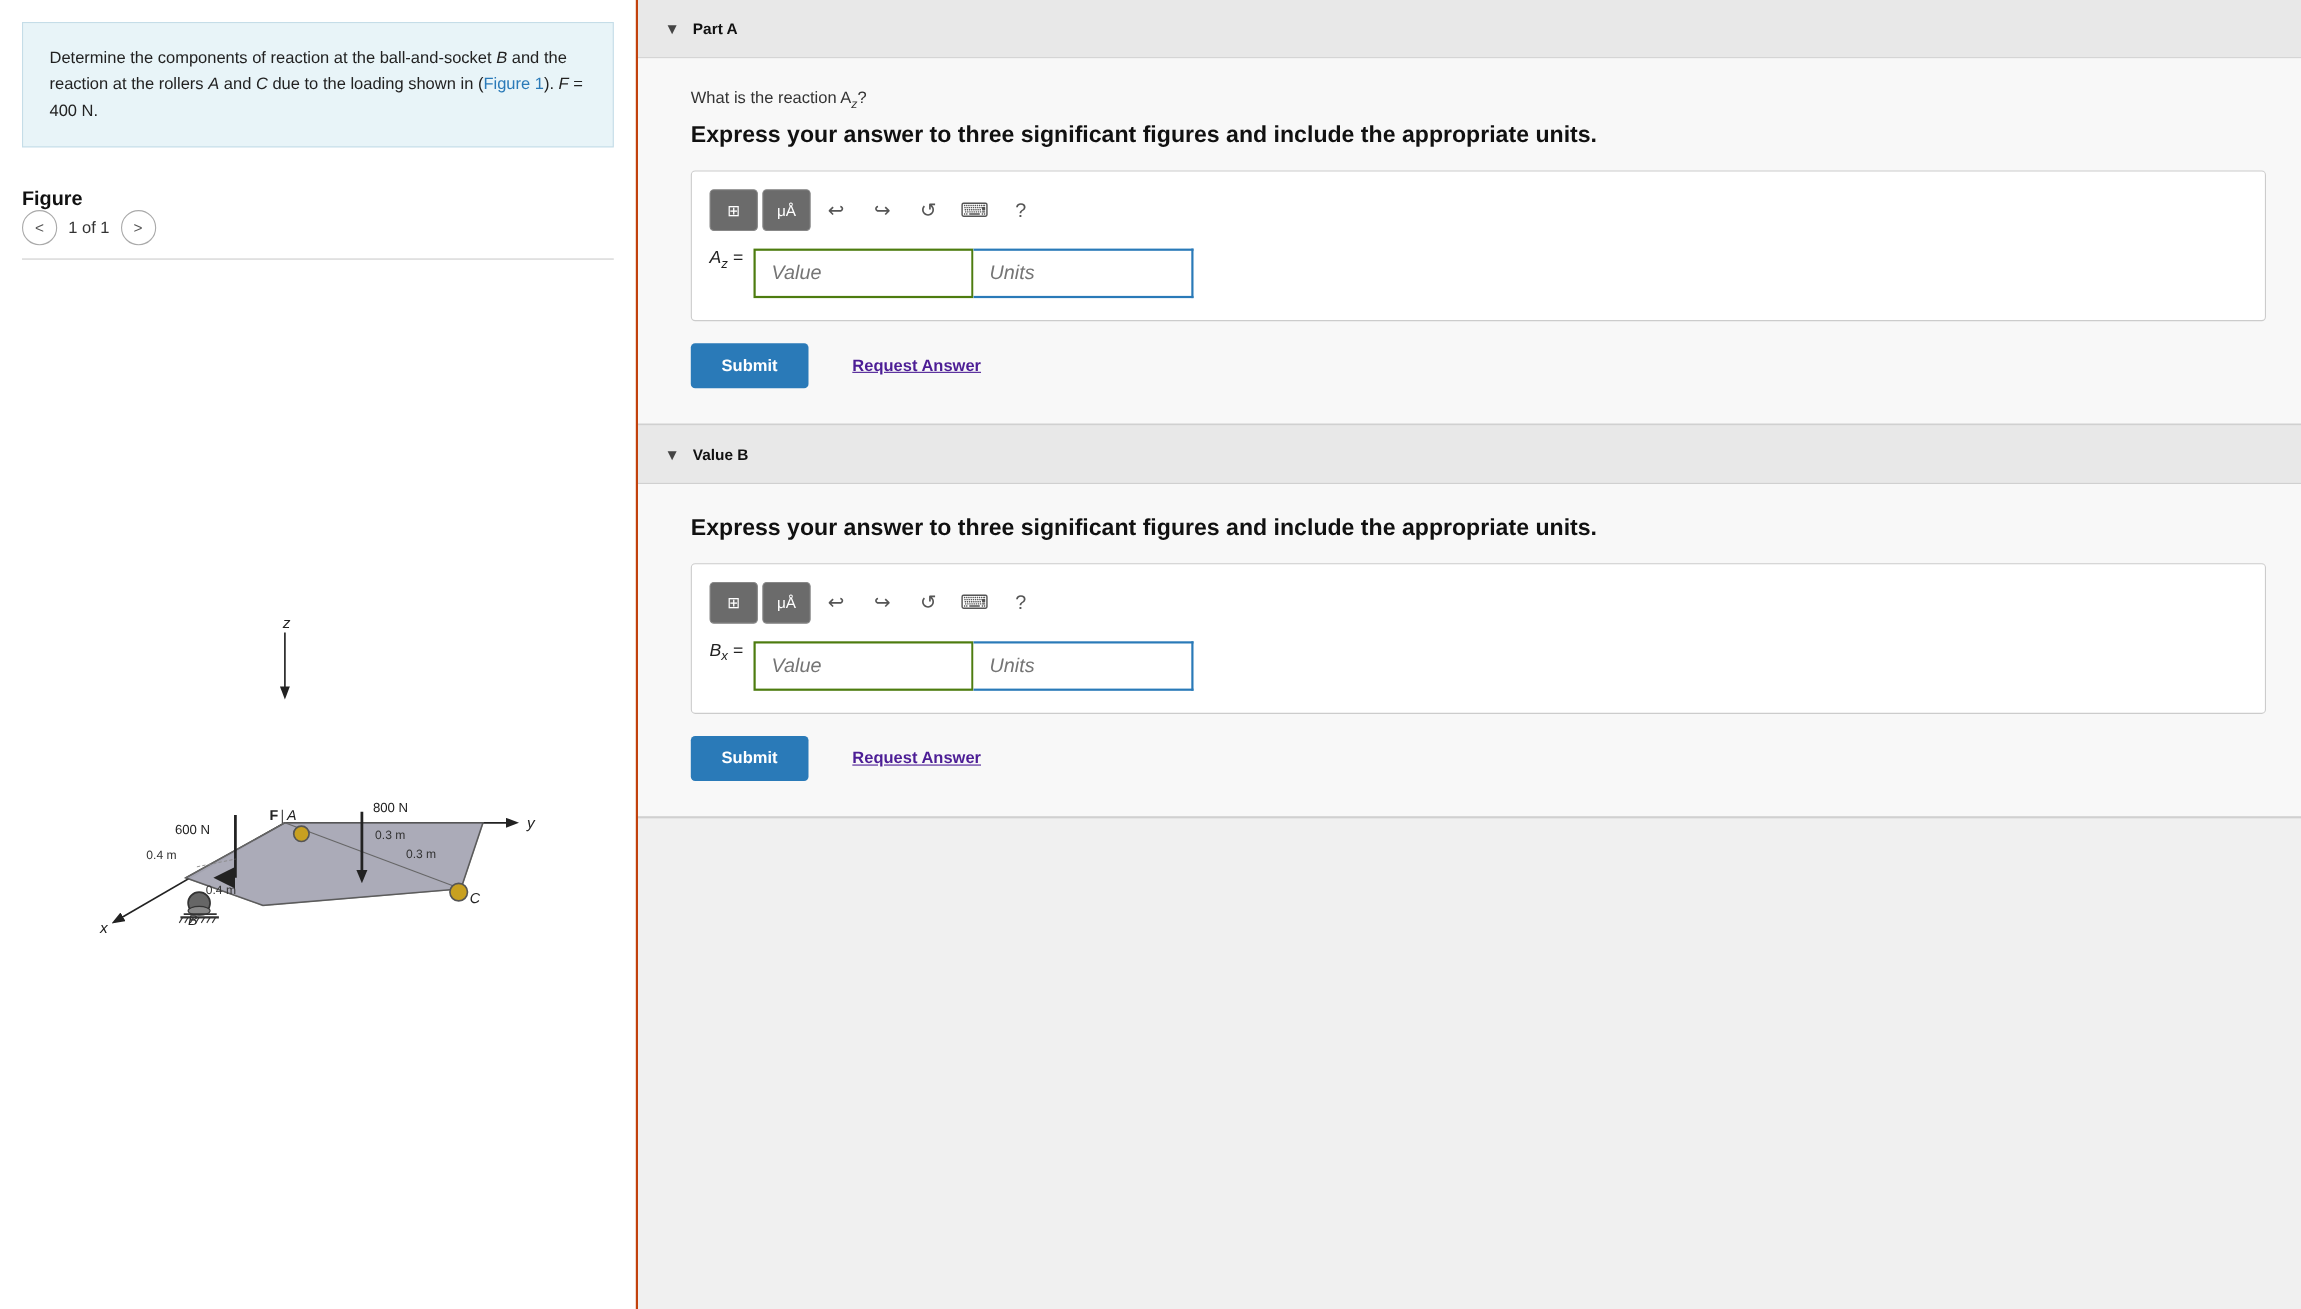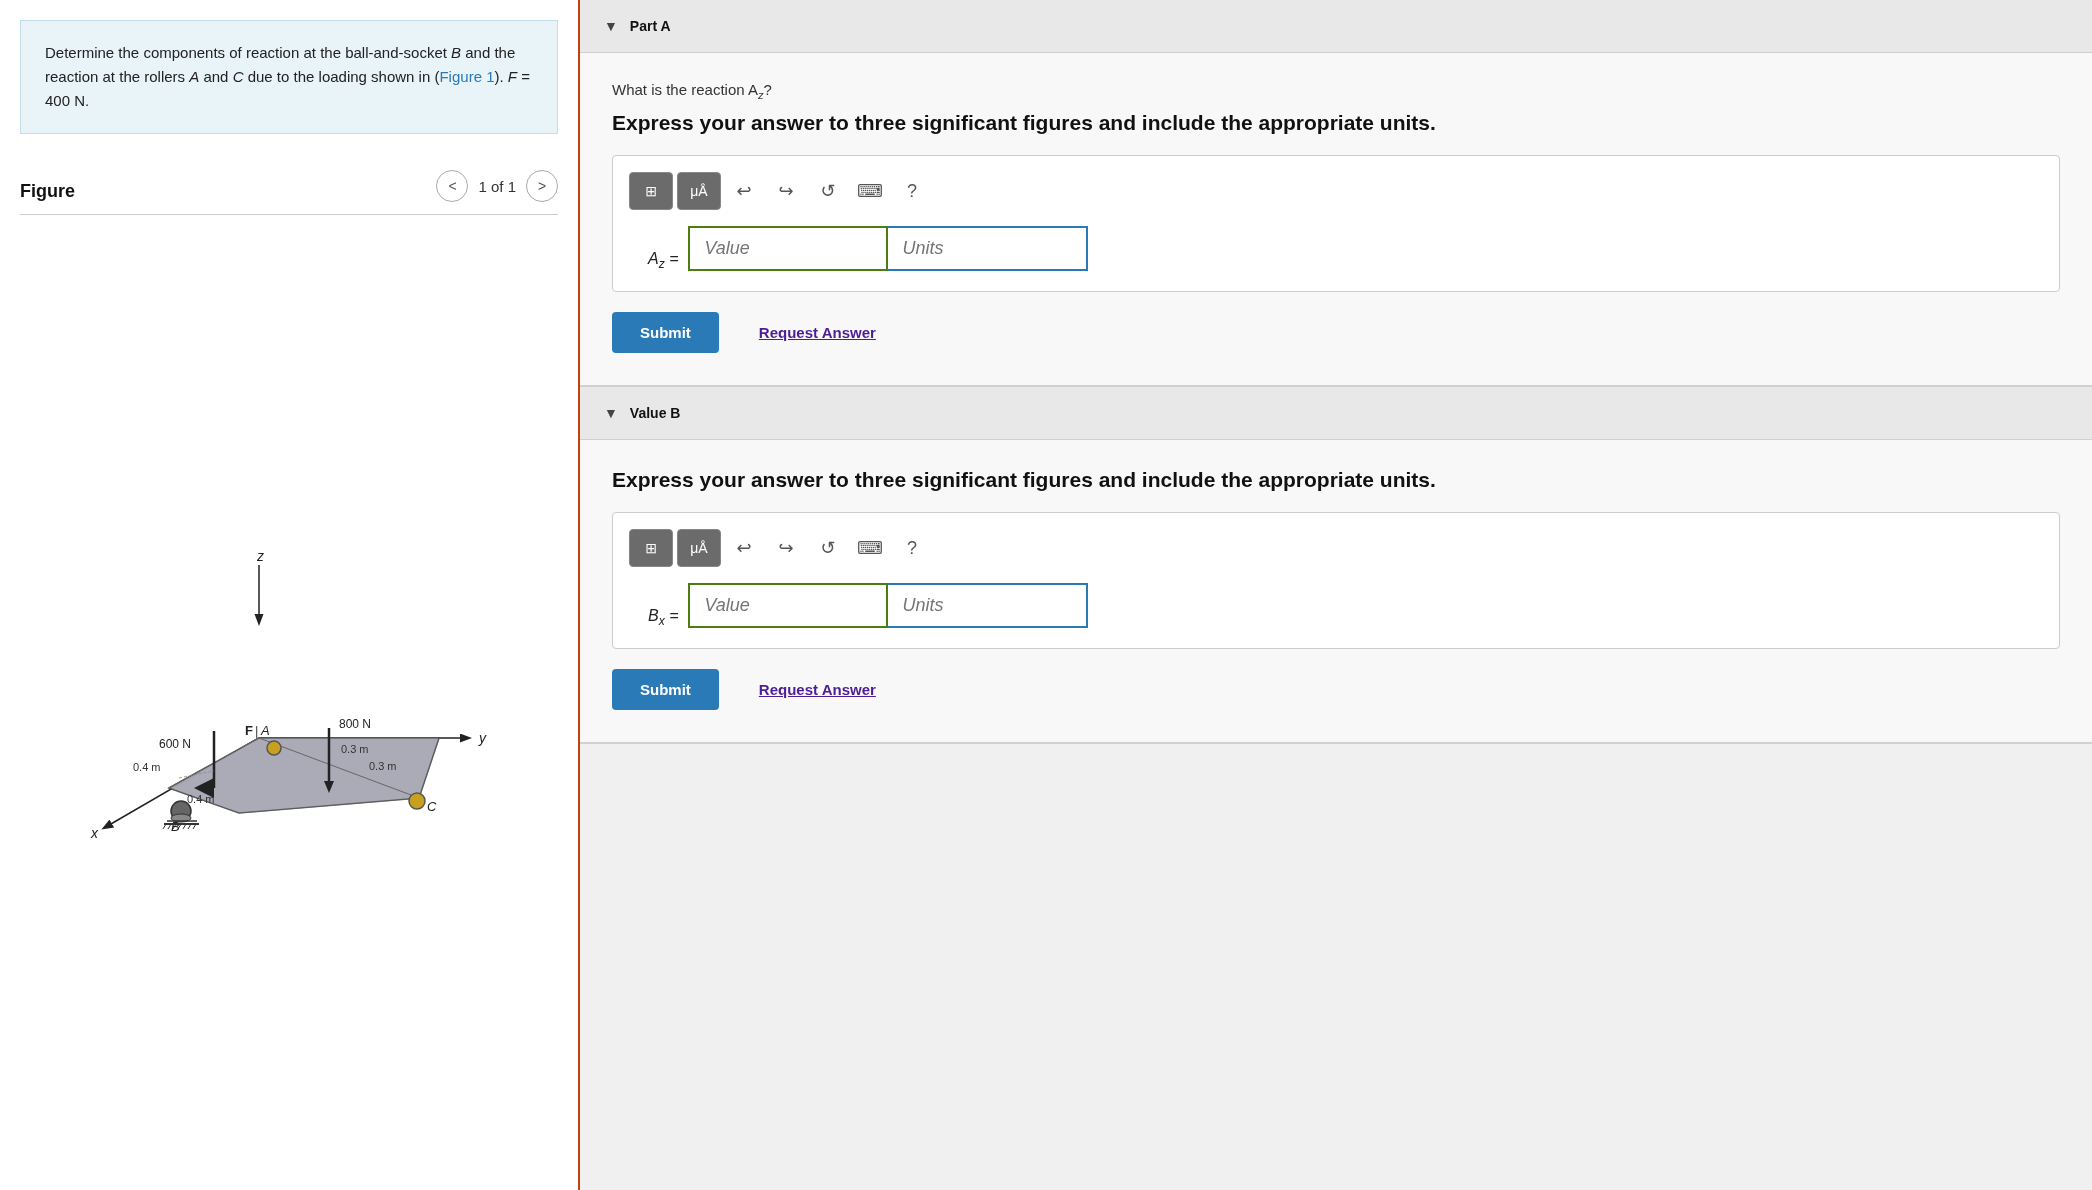--- a/index.html
+++ b/index.html
@@ -29,23 +29,24 @@
       font-size: 15px;
       line-height: 1.6;
       color: #222;
     }
     .problem-statement a {
       color: #2a7ab8;
       text-decoration: none;
     }
     .figure-header {
       display: flex;
-      align-items: flex-end;
+      align-items: flex-start;
       justify-content: space-between;
       padding: 16px 20px 12px 20px;
+      flex-direction: column;
     }
     .figure-title {
       font-size: 18px;
       font-weight: bold;
       color: #111;
     }
     .figure-nav {
       display: flex;
       align-items: center;
       gap: 10px;
@@ -108,21 +109,21 @@
     .part-header-arrow {
       font-size: 14px;
       color: #444;
     }
     .part-header-label {
       font-size: 14px;
       font-weight: bold;
       color: #111;
     }
     .part-content {
-      padding: 28px 32px 32px 32px;
+      padding: 28px 32px 32px 48px;
       background: #f8f8f8;
       border-bottom: 2px solid #d0d0d0;
     }
     .question-text {
       font-size: 15px;
       color: #333;
       margin-bottom: 10px;
     }
     .instruction-text {
       font-size: 21px;
@@ -163,23 +164,22 @@
       background: transparent;
       cursor: pointer;
       display: flex;
       align-items: center;
       justify-content: center;
       font-size: 18px;
       color: #555;
     }
     .input-row {
       display: flex;
-      align-items: flex-end;
+      align-items: flex-start;
       gap: 0;
-      margin-left: 19px;
     }
     .input-label {
       font-size: 16px;
       color: #222;
       margin-right: 10px;
       white-space: nowrap;
       font-style: italic;
     }
     .value-input {
       border: 2px solid #4d7c0f;

